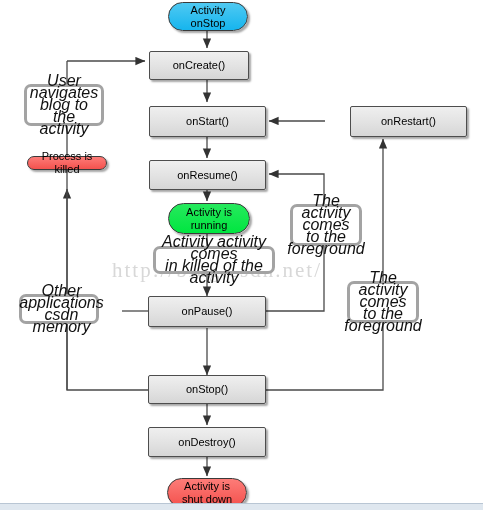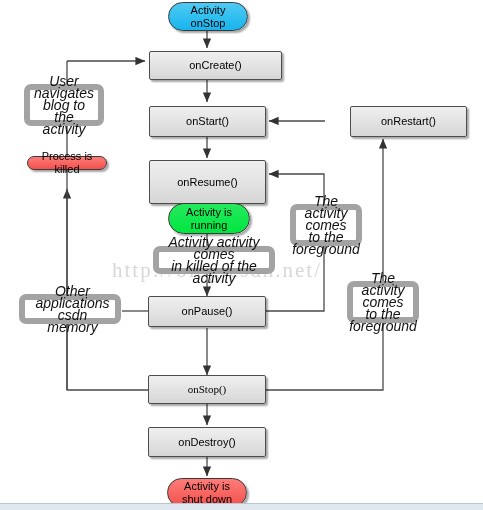--- a/index.html
+++ b/index.html
@@ -34,22 +34,22 @@
   .terminal{border-radius:18px;border:1px solid #3a3a3a;}
   .t-start{background:linear-gradient(180deg,#4fc9f2 0%,#16b5ee 100%);}
   .t-green{background:linear-gradient(180deg,#26e95d 0%,#00e640 100%);}
   .t-red{background:linear-gradient(180deg,#fd7c78 0%,#f4524e 100%);}
 
   
   .note{
     position:absolute;box-sizing:border-box;
     display:flex;align-items:center;justify-content:center;
     text-align:center;
-    background:#ffffff;border:6px solid #a3a3a3;border-radius:7px;
-    font-style:italic;font-size:14px;line-height:12px;color:#111;
+    background:#ffffff;border:3px solid #a3a3a3;border-radius:7px;
+    font-style:italic;font-size:16px;line-height:12px;color:#111;
     padding:1px 3px;
   }
   .note.pill{border-radius:9px;}
 </style>
 </head>
 <body>
 
 <div id="stage">
 
   <svg id="wires" viewBox="0 0 483 510" xmlns="http://www.w3.org/2000/svg">
@@ -96,44 +96,44 @@
 
   <div class="watermark">http://blog.csdn.net/</div>
 
   <div class="node terminal t-start" style="left:168px;top:2px;width:80px;height:29px;">
     <span>
       <span>Activity</span><br>
       <span>onStop</span>
     </span>
   </div>
 
-  <div class="node method" style="left:149px;top:51px;width:133px;height:29px;">
+  <div class="node method" style="left:149px;top:51px;width:100px;height:29px;">
     <span>onCreate()</span>
   </div>
 
   <div class="node method" style="left:149px;top:106px;width:117px;height:31px;">
     <span>onStart()</span>
   </div>
 
-  <div class="node method" style="left:149px;top:160px;width:117px;height:44px;">
+  <div class="node method" style="left:149px;top:160px;width:117px;height:30px;">
     <span>onResume()</span>
   </div>
 
   <div class="node terminal t-green" style="left:168px;top:203px;width:82px;height:31px;">
     <span>
       <span>Activity is</span><br>
       <span>running</span>
     </span>
   </div>
 
   <div class="node method" style="left:148px;top:296px;width:118px;height:31px;">
     <span>onPause()</span>
   </div>
 
-  <div class="node method" style="left:148px;top:375px;width:118px;height:29px;font-family:Liberation Serif, serif;">
+  <div class="node method" style="left:148px;top:375px;width:118px;height:29px;">
     <span>onStop()</span>
   </div>
 
   <div class="node method" style="left:148px;top:427px;width:118px;height:30px;">
     <span>onDestroy()</span>
   </div>
 
   <div class="node terminal t-red" style="left:167px;top:478px;width:80px;height:29px;">
     <span>
       <span>Activity is</span><br>
@@ -168,21 +168,21 @@
     <span>The activity</span>
     <span>comes to the</span>
     <span>foreground</span>
   </div>
 
   <div class="note" style="left:153px;top:246px;width:122px;height:28px;flex-direction:column;">
     <span>Activity activity comes</span>
     <span>in killed of the activity</span>
   </div>
 
-  <div class="note" style="left:19px;top:294px;width:102px;height:30px;flex-direction:column;padding-left:8px;">
+  <div class="note" style="left:19px;top:294px;width:80px;height:30px;flex-direction:column;padding-left:8px;">
     <span>Other applications</span>
     <span>csdn memory</span>
   </div>
 
 
   <div style="position:absolute;left:0;bottom:0;width:483px;height:6px;background:#dfe7ef;border-top:1px solid #b9c6d4;"></div>
 
 </div>
 
 </body></html>

